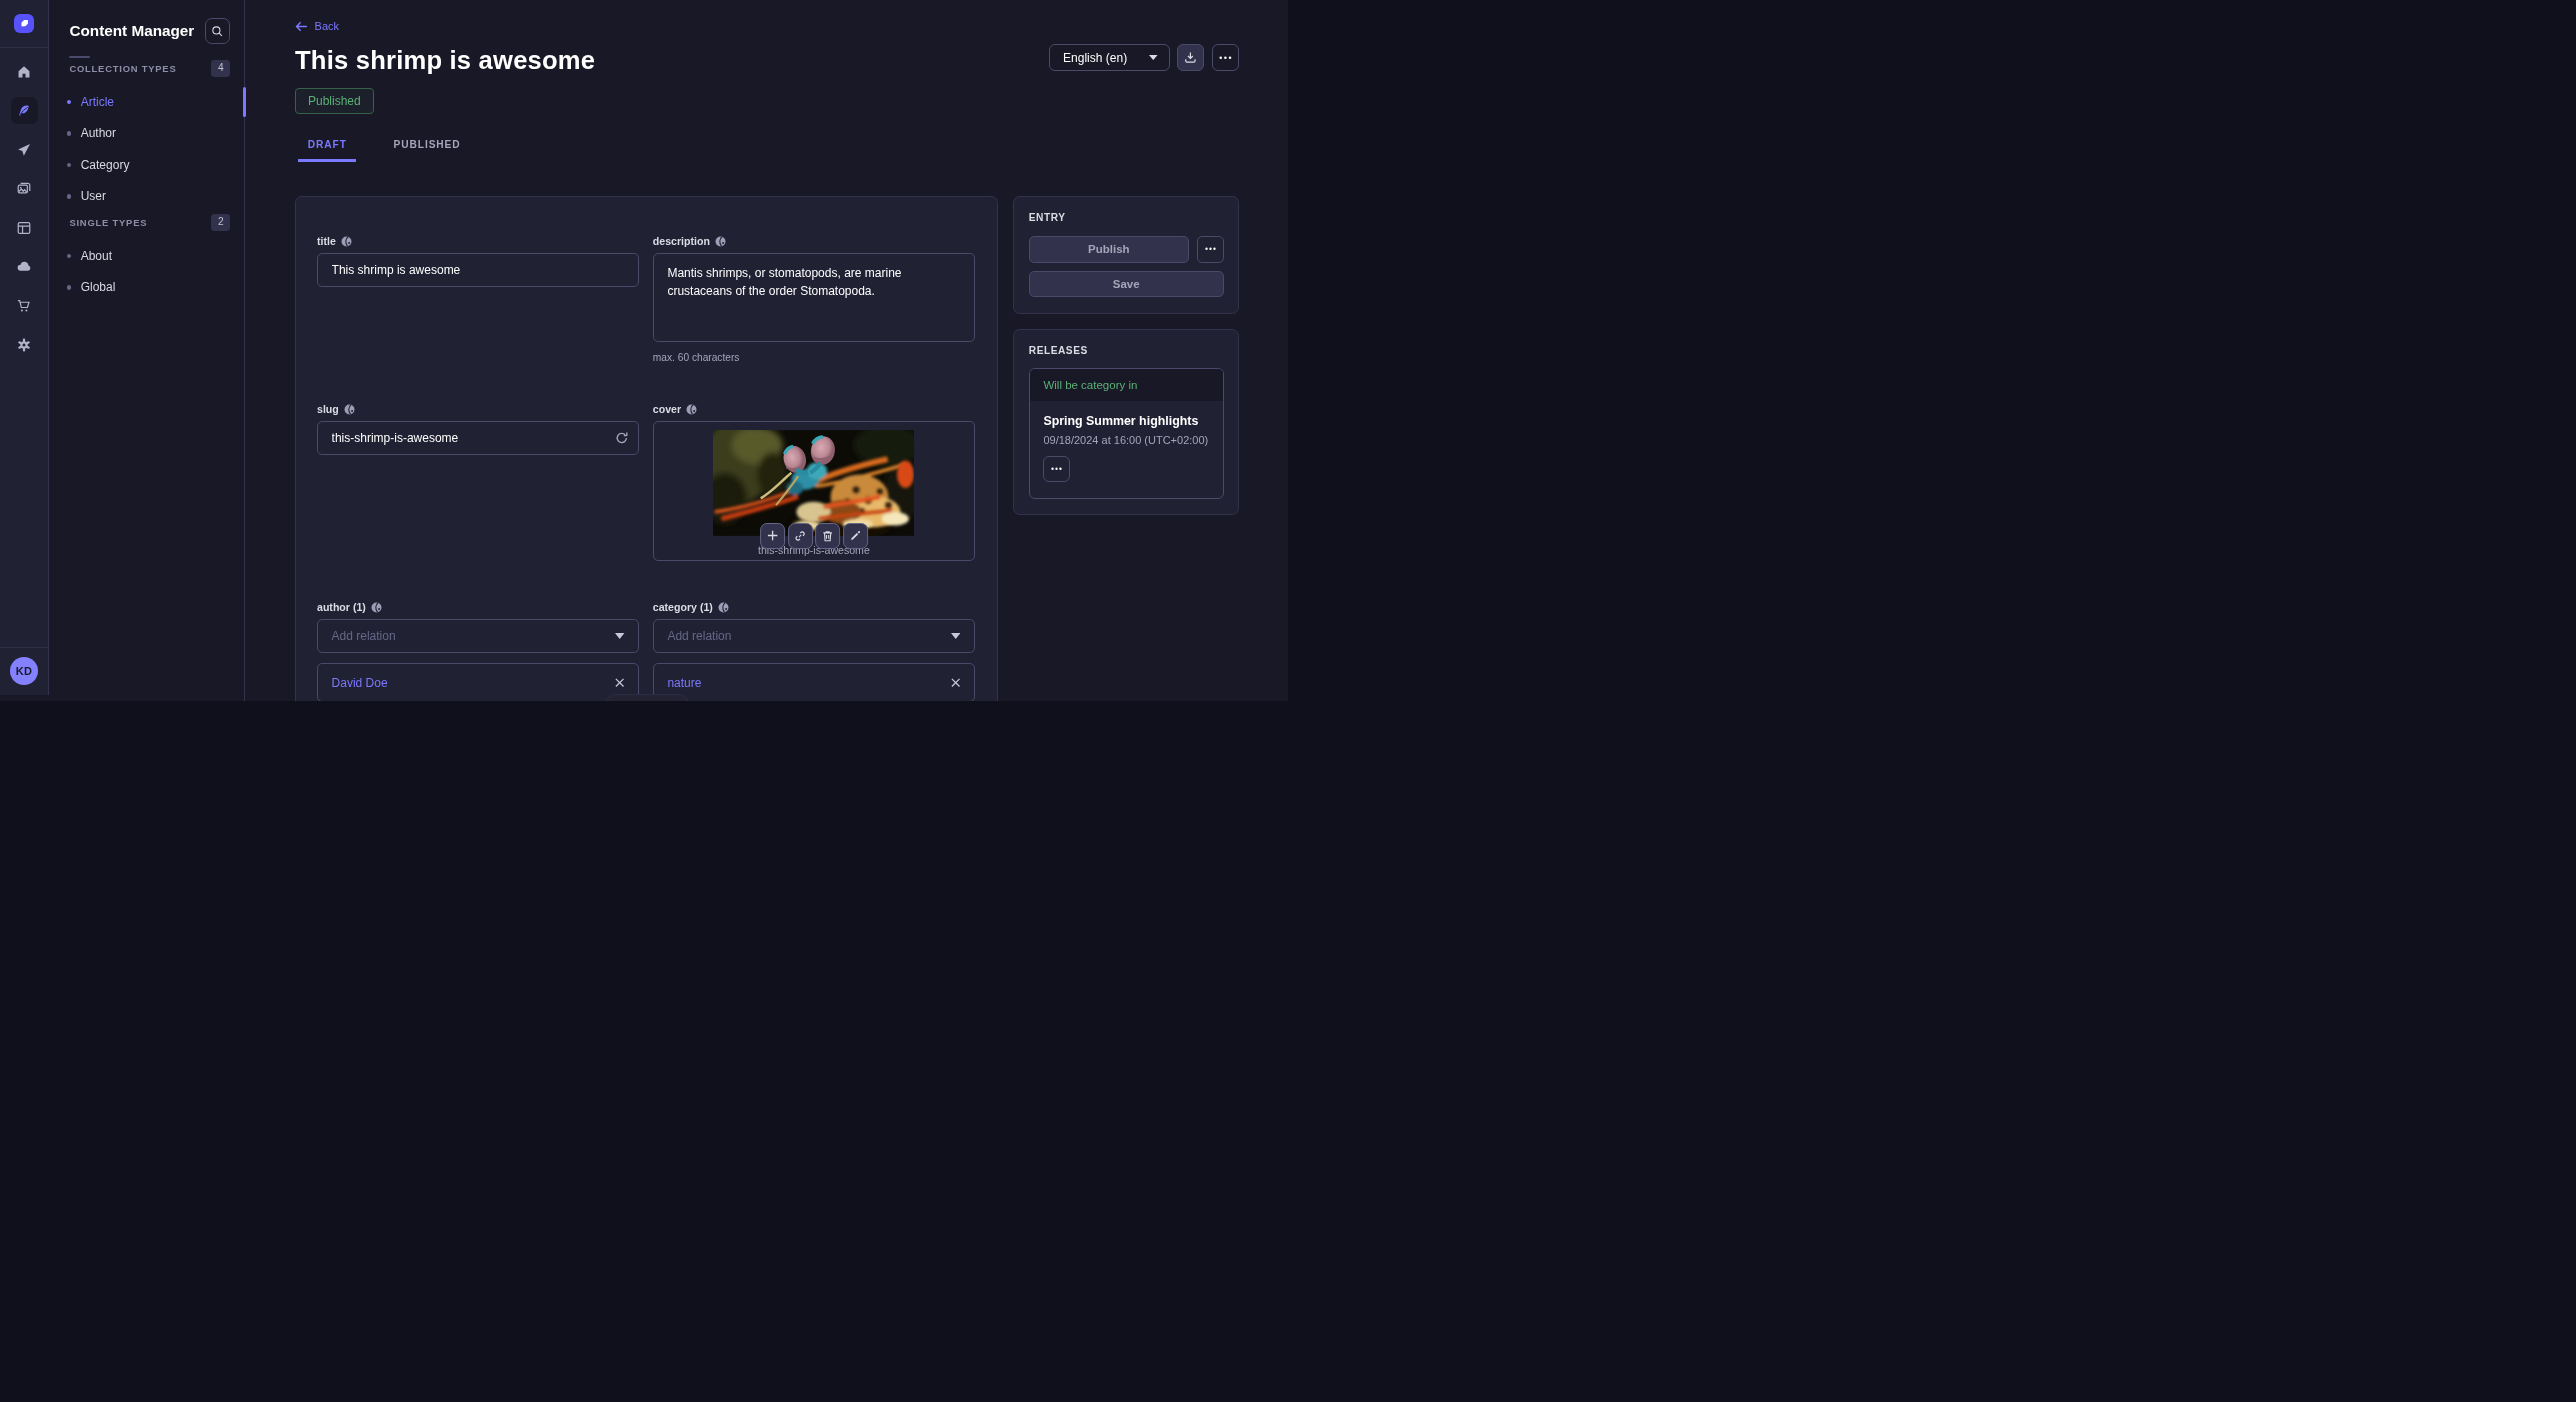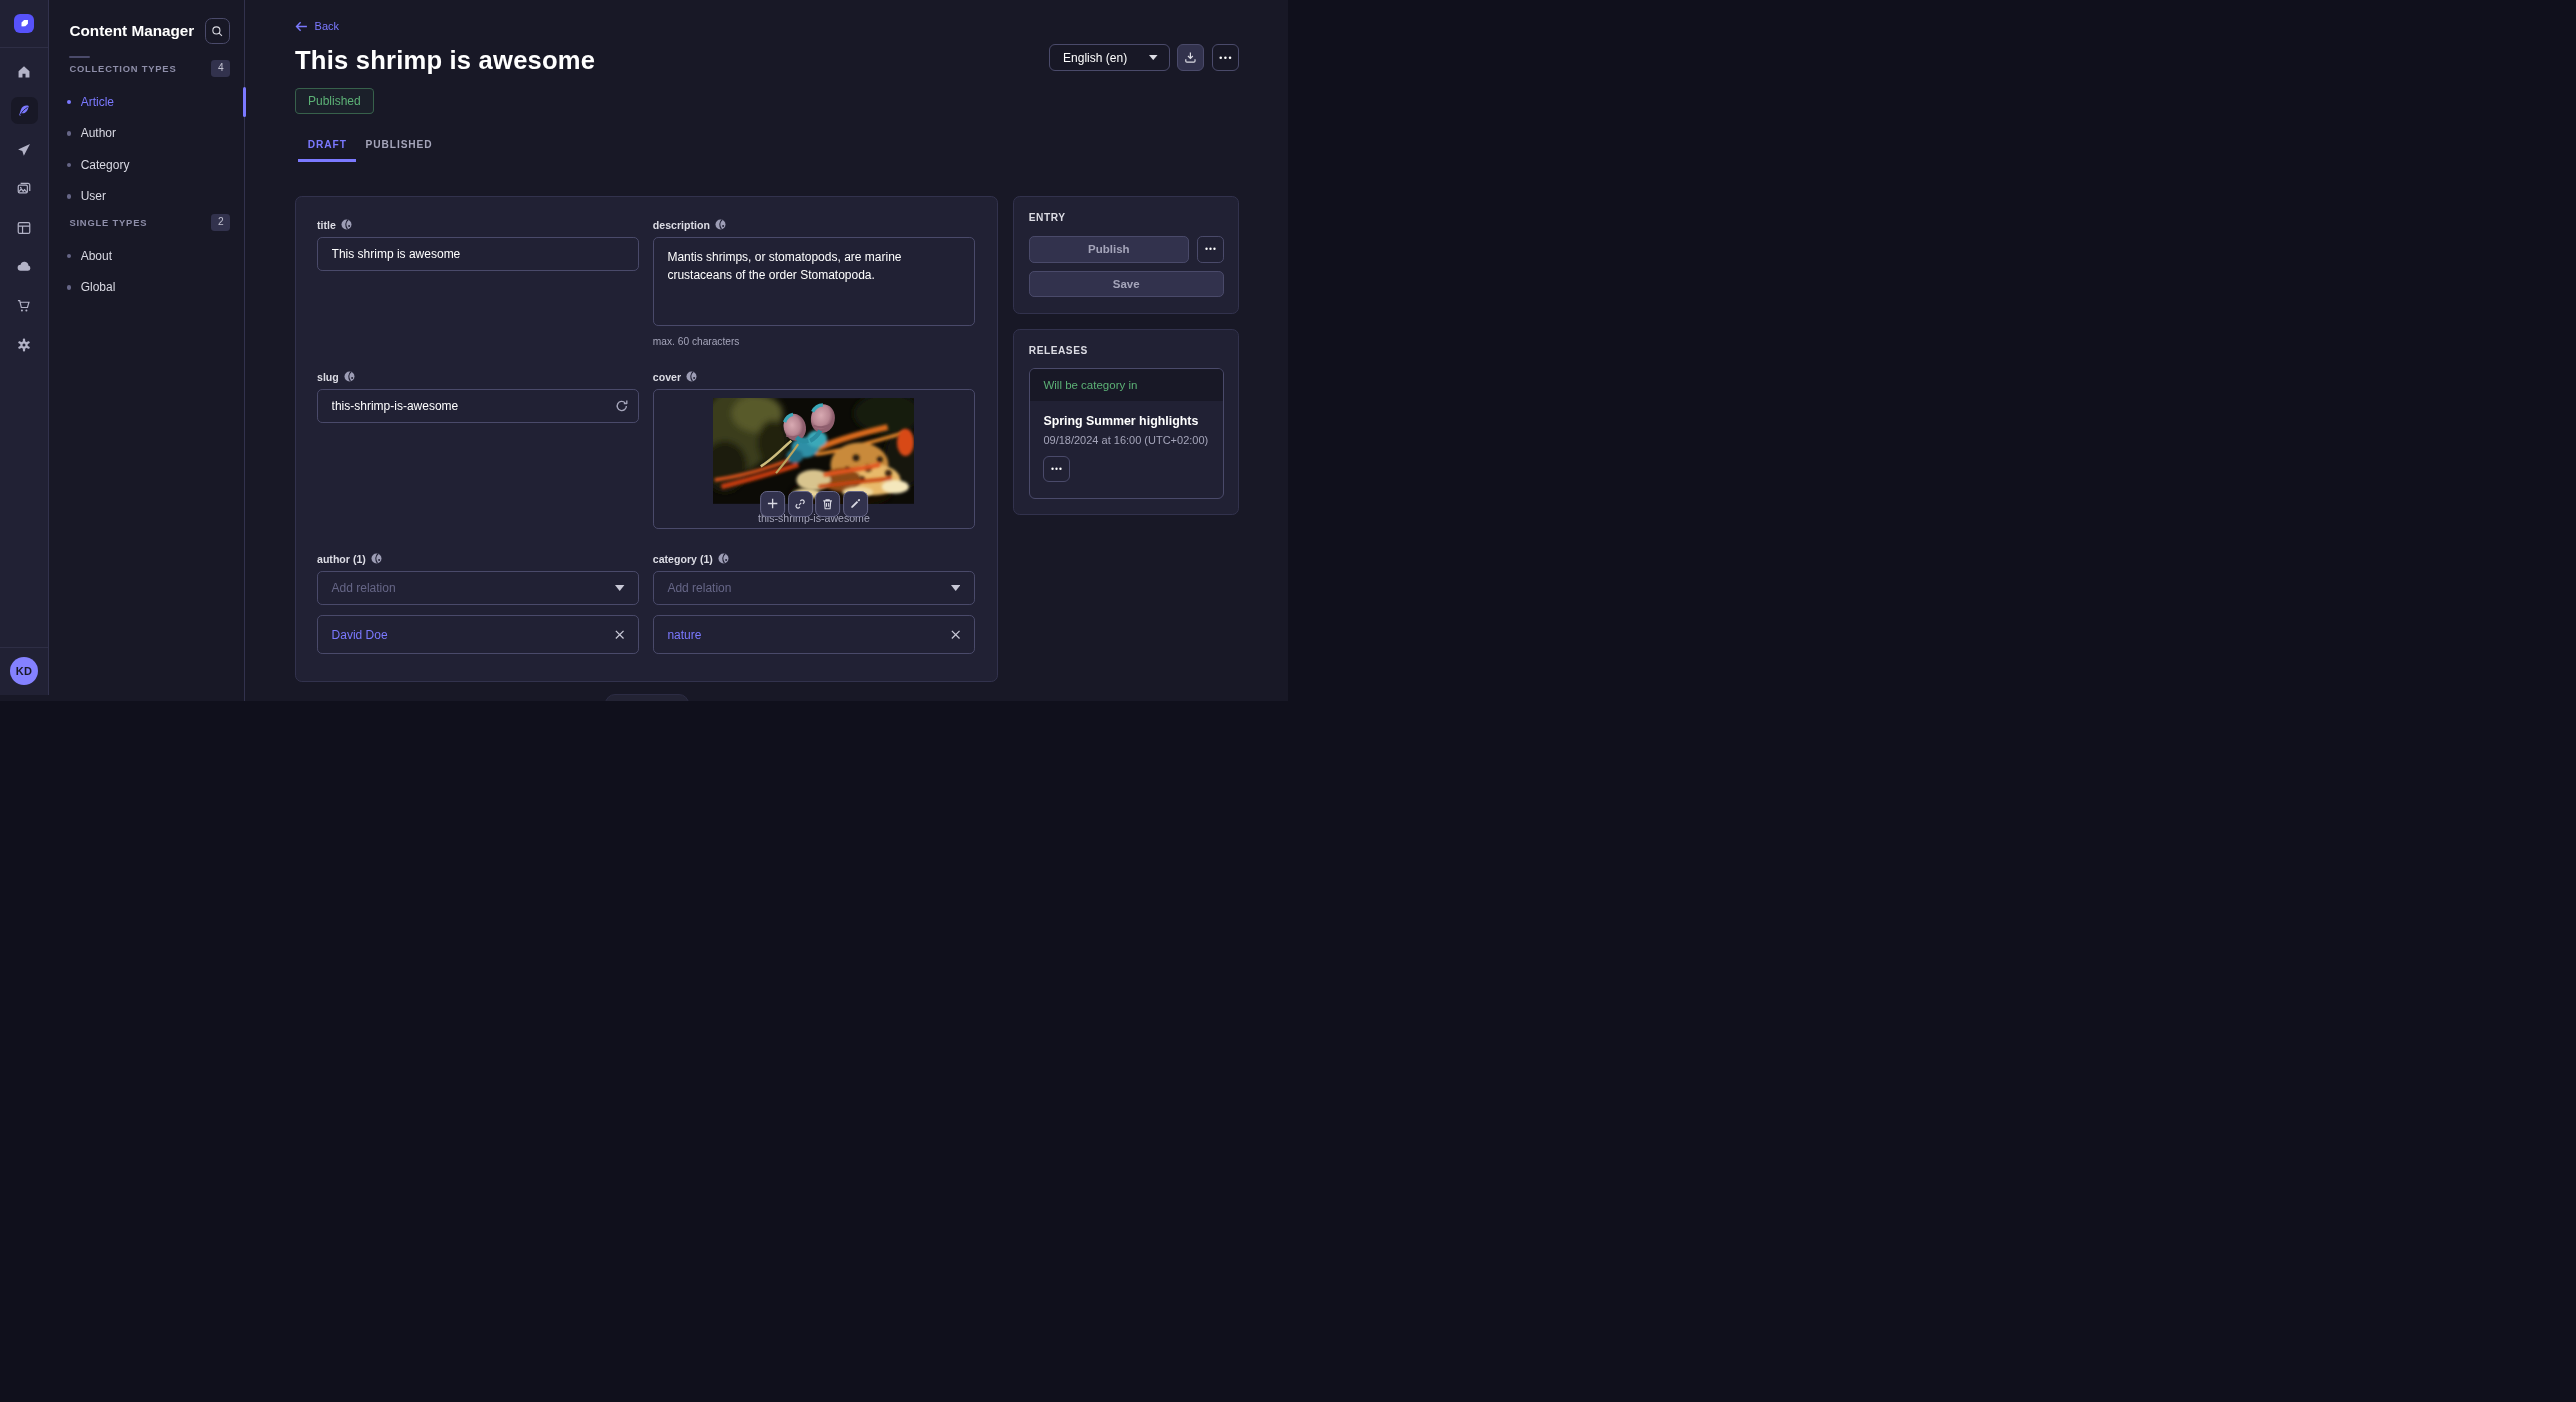--- a/index.html
+++ b/index.html
@@ -61,30 +61,30 @@
   .top-actions { position:absolute; top:44px; right:49px; display:flex; gap:7.7px; }
   .locale-select { height:27px; display:flex; align-items:center; gap:22px; padding:0 11px 0 13.6px;
     border:0.9px solid #4a4a6a; border-radius:6px; background:transparent; color:#fff;
     font-size:12px; cursor:pointer; }
   .icon-btn { width:27px; height:27px; border-radius:6px; border:0.9px solid #4a4a6a;
     display:flex; align-items:center; justify-content:center; cursor:pointer; background:transparent; }
   .icon-btn.filled { background:#32324d; }
   .status-badge { display:inline-block; margin-top:13.6px; padding:4.3px 12px 5.1px; border-radius:4.3px;
     border:0.9px solid rgba(92,177,118,.45); background:rgba(92,177,118,.06);
     color:#5cb176; font-size:12px; }
-  .tabs { display:flex; gap:0; margin-top:25px; margin-left:3.4px;align-items:flex-end; }
+  .tabs { display:flex; gap:28px; margin-top:25px; margin-left:3.4px;align-items:flex-end; }
   .tab { padding:0 9.4px 9.4px; font-size:10.2px; font-weight:700; letter-spacing:0.9px;
     color:#a5a5ba; border-bottom:3.4px solid transparent; cursor:pointer; }
   .tab.active { color:#7b79ff; border-bottom-color:#7b79ff; }
   .content-row { display:flex; gap:15.3px; margin-top:34px; align-items:flex-start; }
   
   .form-card { width:704px; background:#212134; border:0.9px solid #32324d; border-radius:6.8px;
     padding:22px 22px 27px 21px; }
   .form-grid { display:grid; grid-template-columns:1fr 1fr; column-gap:13.6px; row-gap:24px; }
-  .field-label-row { display:flex; align-items:flex-start; gap:5.1px; margin-bottom:6px; }
+  .field-label-row { display:flex; align-items:center; gap:5.1px; margin-bottom:6px;margin-top:16px; }
   .field-label { font-size:10.6px; font-weight:700; color:#dcdce4; }
   .text-input { width:100%; height:34px; background:transparent; border:0.9px solid #4a4a6a;
     border-radius:5.1px; padding:0 13.6px; font-size:12px; color:#fff;
     font-family:"Liberation Sans", sans-serif; outline:none; }
   .slug-wrap { position:relative; }
   .slug-refresh { position:absolute; right:11px; top:50%; transform:translateY(-50%); cursor:pointer;
     display:flex; }
   textarea.desc { width:100%; height:89px; background:transparent; border:0.9px solid #4a4a6a;
     border-radius:5.1px; padding:9.4px 13.6px; font-size:12px; line-height:1.5; color:#fff;
     font-family:"Liberation Sans", sans-serif; resize:none; outline:none; }

